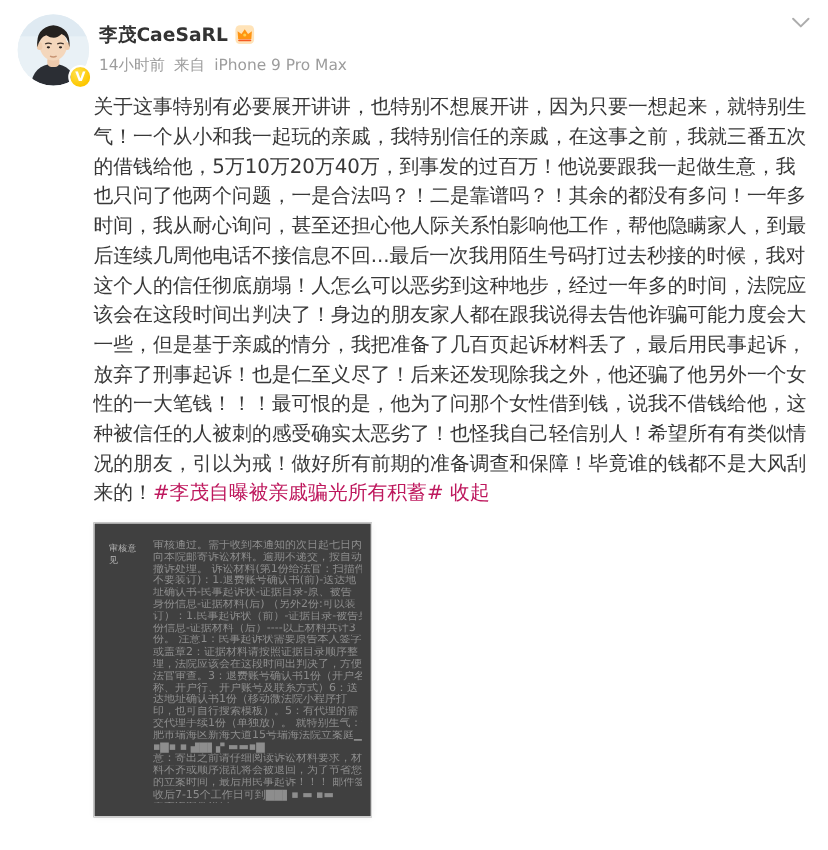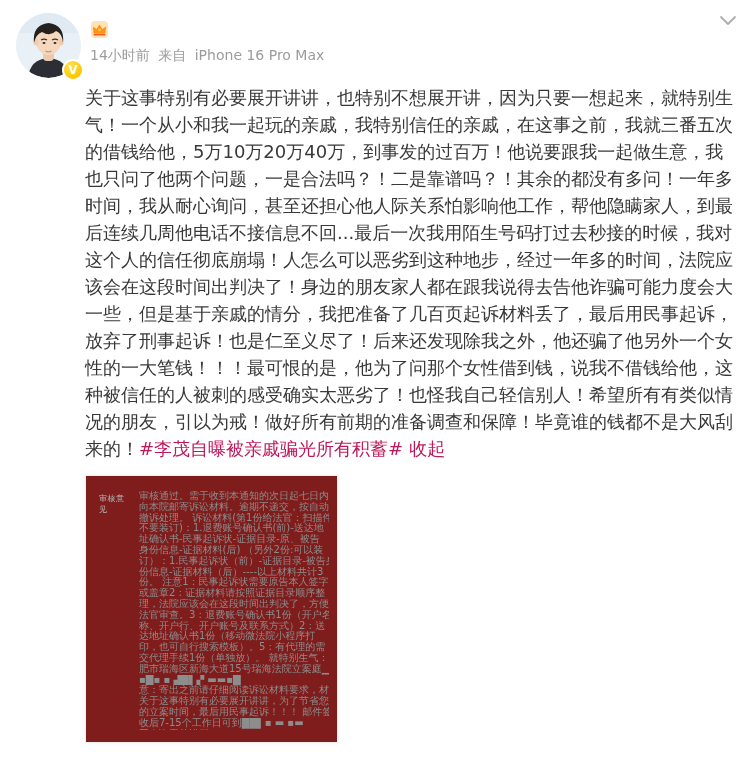--- a/index.html
+++ b/index.html
@@ -33,21 +33,21 @@
     margin: 6px 17px 0 85px; width: 650px;
     font-size: 18px; line-height: 27px; color: #383838;
     word-break: break-all; overflow-wrap: anywhere;
   }
   .post-body a { color: #be185d; text-decoration: none; cursor: pointer; }
   .post-body .collapse { margin-left: 6px; text-align: right; }
 
   
   .attachment {
     margin: 13px 0 0 85px; width: 253px; height: 268px;
-    background: #7f1d1d; border: 1px solid #f0f0f0;
+    background: #404040; border: 1px solid #f0f0f0;
     box-shadow: 0 1px 6px rgba(0,0,0,0.05);
     padding: 15px 8px 12px 13px;
     display: flex; gap: 7px; overflow: hidden; cursor: pointer;
   }
   .doc-label {
     width: 33px; flex: 0 0 33px; font-size: 8px; color: #b9b9b9;
     letter-spacing: 0.5px; padding-top: 2px; filter: blur(0.3px);
   }
   .doc-body {
     flex: 1; font-size: 10px; line-height: 10.8px; color: #8d8d8d;
@@ -91,33 +91,34 @@
             <ellipse cx="39" cy="30" rx="1.5" ry="1" fill="#2c2420"></ellipse>
             <path d="M29.5 38 q3 1.6 6 0" stroke="#c89574" stroke-width="1.3" fill="none"></path>
           </g>
         </svg>
       </span>
       <span class="v-badge">V</span>
     </div>
 
     <div class="header-text">
       <div class="name-row">
+        <span class="username">李茂CaeSaRL</span>
         <span class="crown">
           <svg width="19" height="19" viewBox="0 0 19 19">
             <rect x="1" y="1" width="17" height="17" rx="4" fill="#ffe3b8"></rect>
             <path d="M3.5 13.5 L3 6.5 L6.5 9 L9.5 4.5 L12.5 9 L16 6.5 L15.5 13.5 Z" fill="#ff9412"></path>
             <rect x="3.5" y="13.8" width="12" height="1.8" rx="0.9" fill="#f55b23"></rect>
             <circle cx="9.5" cy="9.8" r="1.4" fill="#ffd24d"></circle>
           </svg>
         </span>
       </div>
       <div class="meta">
         <span>14小时前</span>
         <span>来自</span>
-        <span>iPhone 16 Pro Max</span>
+        <span>iPhone 9 Pro Max</span>
       </div>
     </div>
 
     <div class="chevron">
       <svg width="18" height="12" viewBox="0 0 18 12">
         <polyline points="2,2 9,9 16,2" fill="none" stroke="#adadad" stroke-width="1.8" stroke-linecap="round" stroke-linejoin="round"></polyline>
       </svg>
     </div>
   </div>
 
@@ -132,27 +133,27 @@
         <div class="doc-line">撤诉处理。 诉讼材料(第1份给法官：扫描件</div>
         <div class="doc-line">不要装订)：1.退费账号确认书(前)-送达地</div>
         <div class="doc-line">址确认书-民事起诉状-证据目录-原、被告</div>
         <div class="doc-line">身份信息-证据材料(后) （另外2份:可以装</div>
         <div class="doc-line">订）：1.民事起诉状（前）-证据目录-被告身</div>
         <div class="doc-line">份信息-证据材料（后）----以上材料共计3</div>
         <div class="doc-line">份。 注意1：民事起诉状需要原告本人签字</div>
         <div class="doc-line">或盖章2：证据材料请按照证据目录顺序整</div>
         <div class="doc-line">理，法院应该会在这段时间出判决了，方便</div>
         <div class="doc-line">法官审查。3：退费账号确认书1份（开户名</div>
-        <div class="doc-line">称、开户行、开户账号及联系方式）2：送</div>
+        <div class="doc-line">称、开户行、开户账号及联系方式）6：送</div>
         <div class="doc-line">达地址确认书1份（移动微法院小程序打</div>
         <div class="doc-line">印，也可自行搜索模板）。5：有代理的需</div>
         <div class="doc-line">交代理手续1份（单独放）。 就特别生气：合</div>
         <div class="doc-line">肥市瑞海区新海大道15号瑞海法院立案庭▁▂</div>
         <div class="doc-line">▪█▪  ▪  ▟█▌▞  ▬▬▪█</div>
         <div class="doc-line">意：寄出之前请仔细阅读诉讼材料要求，材</div>
-        <div class="doc-line">关于这事特别有必要展开讲讲，为了节省您</div>
+        <div class="doc-line">料不齐或顺序混乱将会被退回，为了节省您</div>
         <div class="doc-line">的立案时间，最后用民事起诉！！！ 邮件签</div>
         <div class="doc-line">收后7-15个工作日可到██▌▪   ▬ ▪▬</div>
         <div class="doc-line">工查询案件进展。</div>
       </div>
   </div>
 
 </div>
 
 </body></html>

